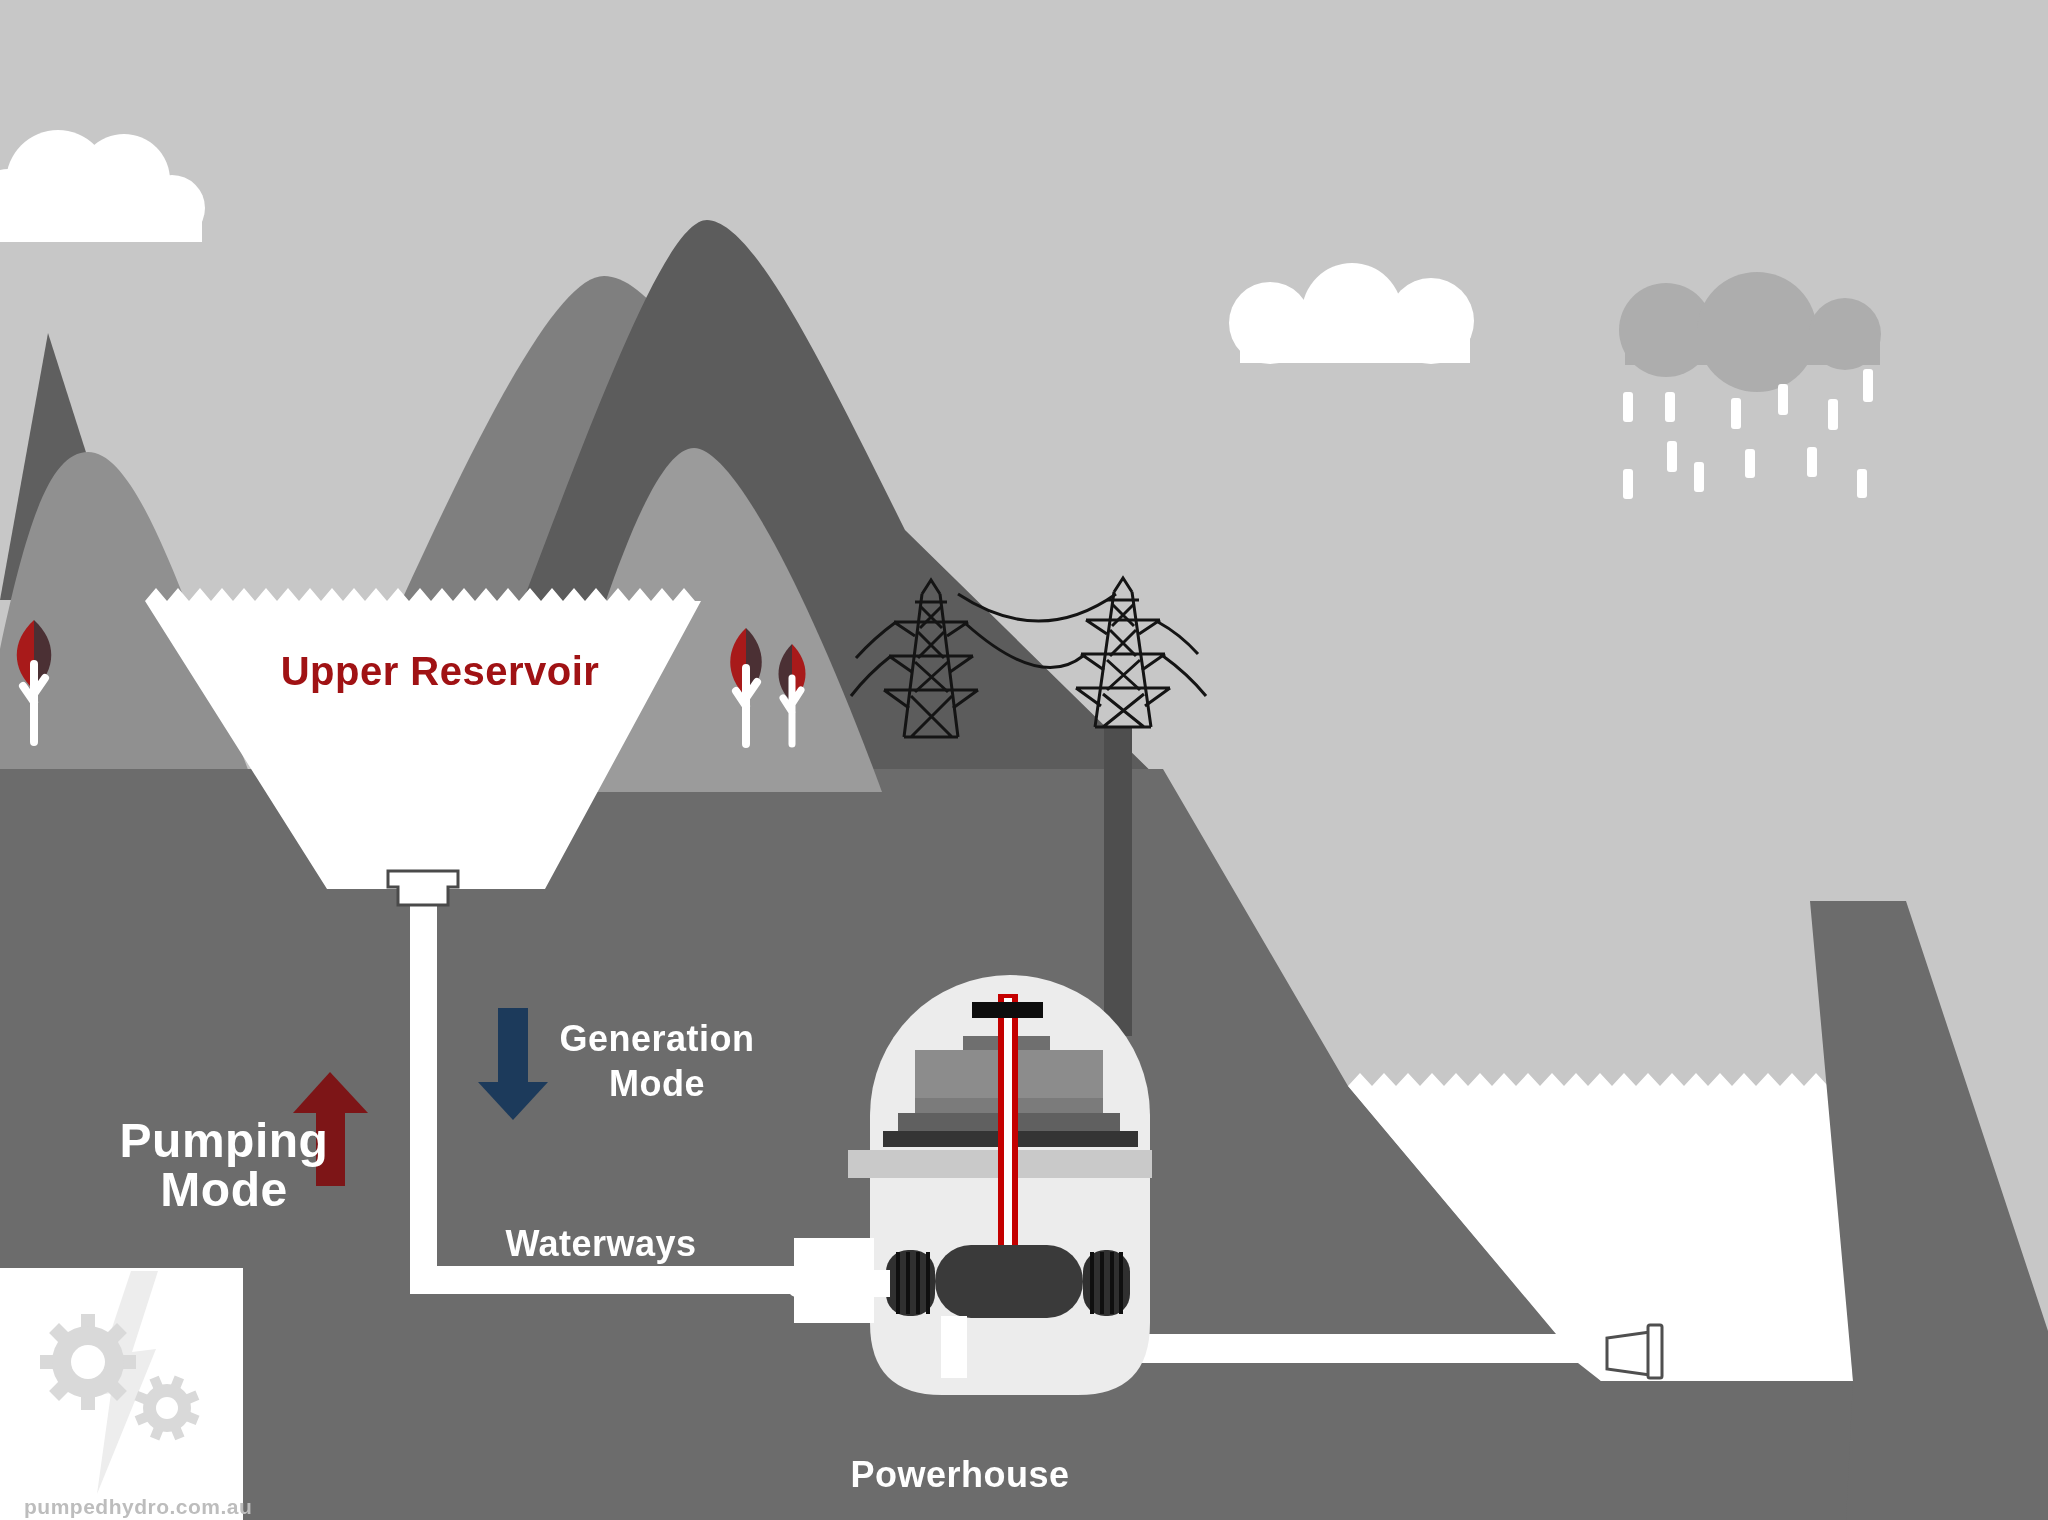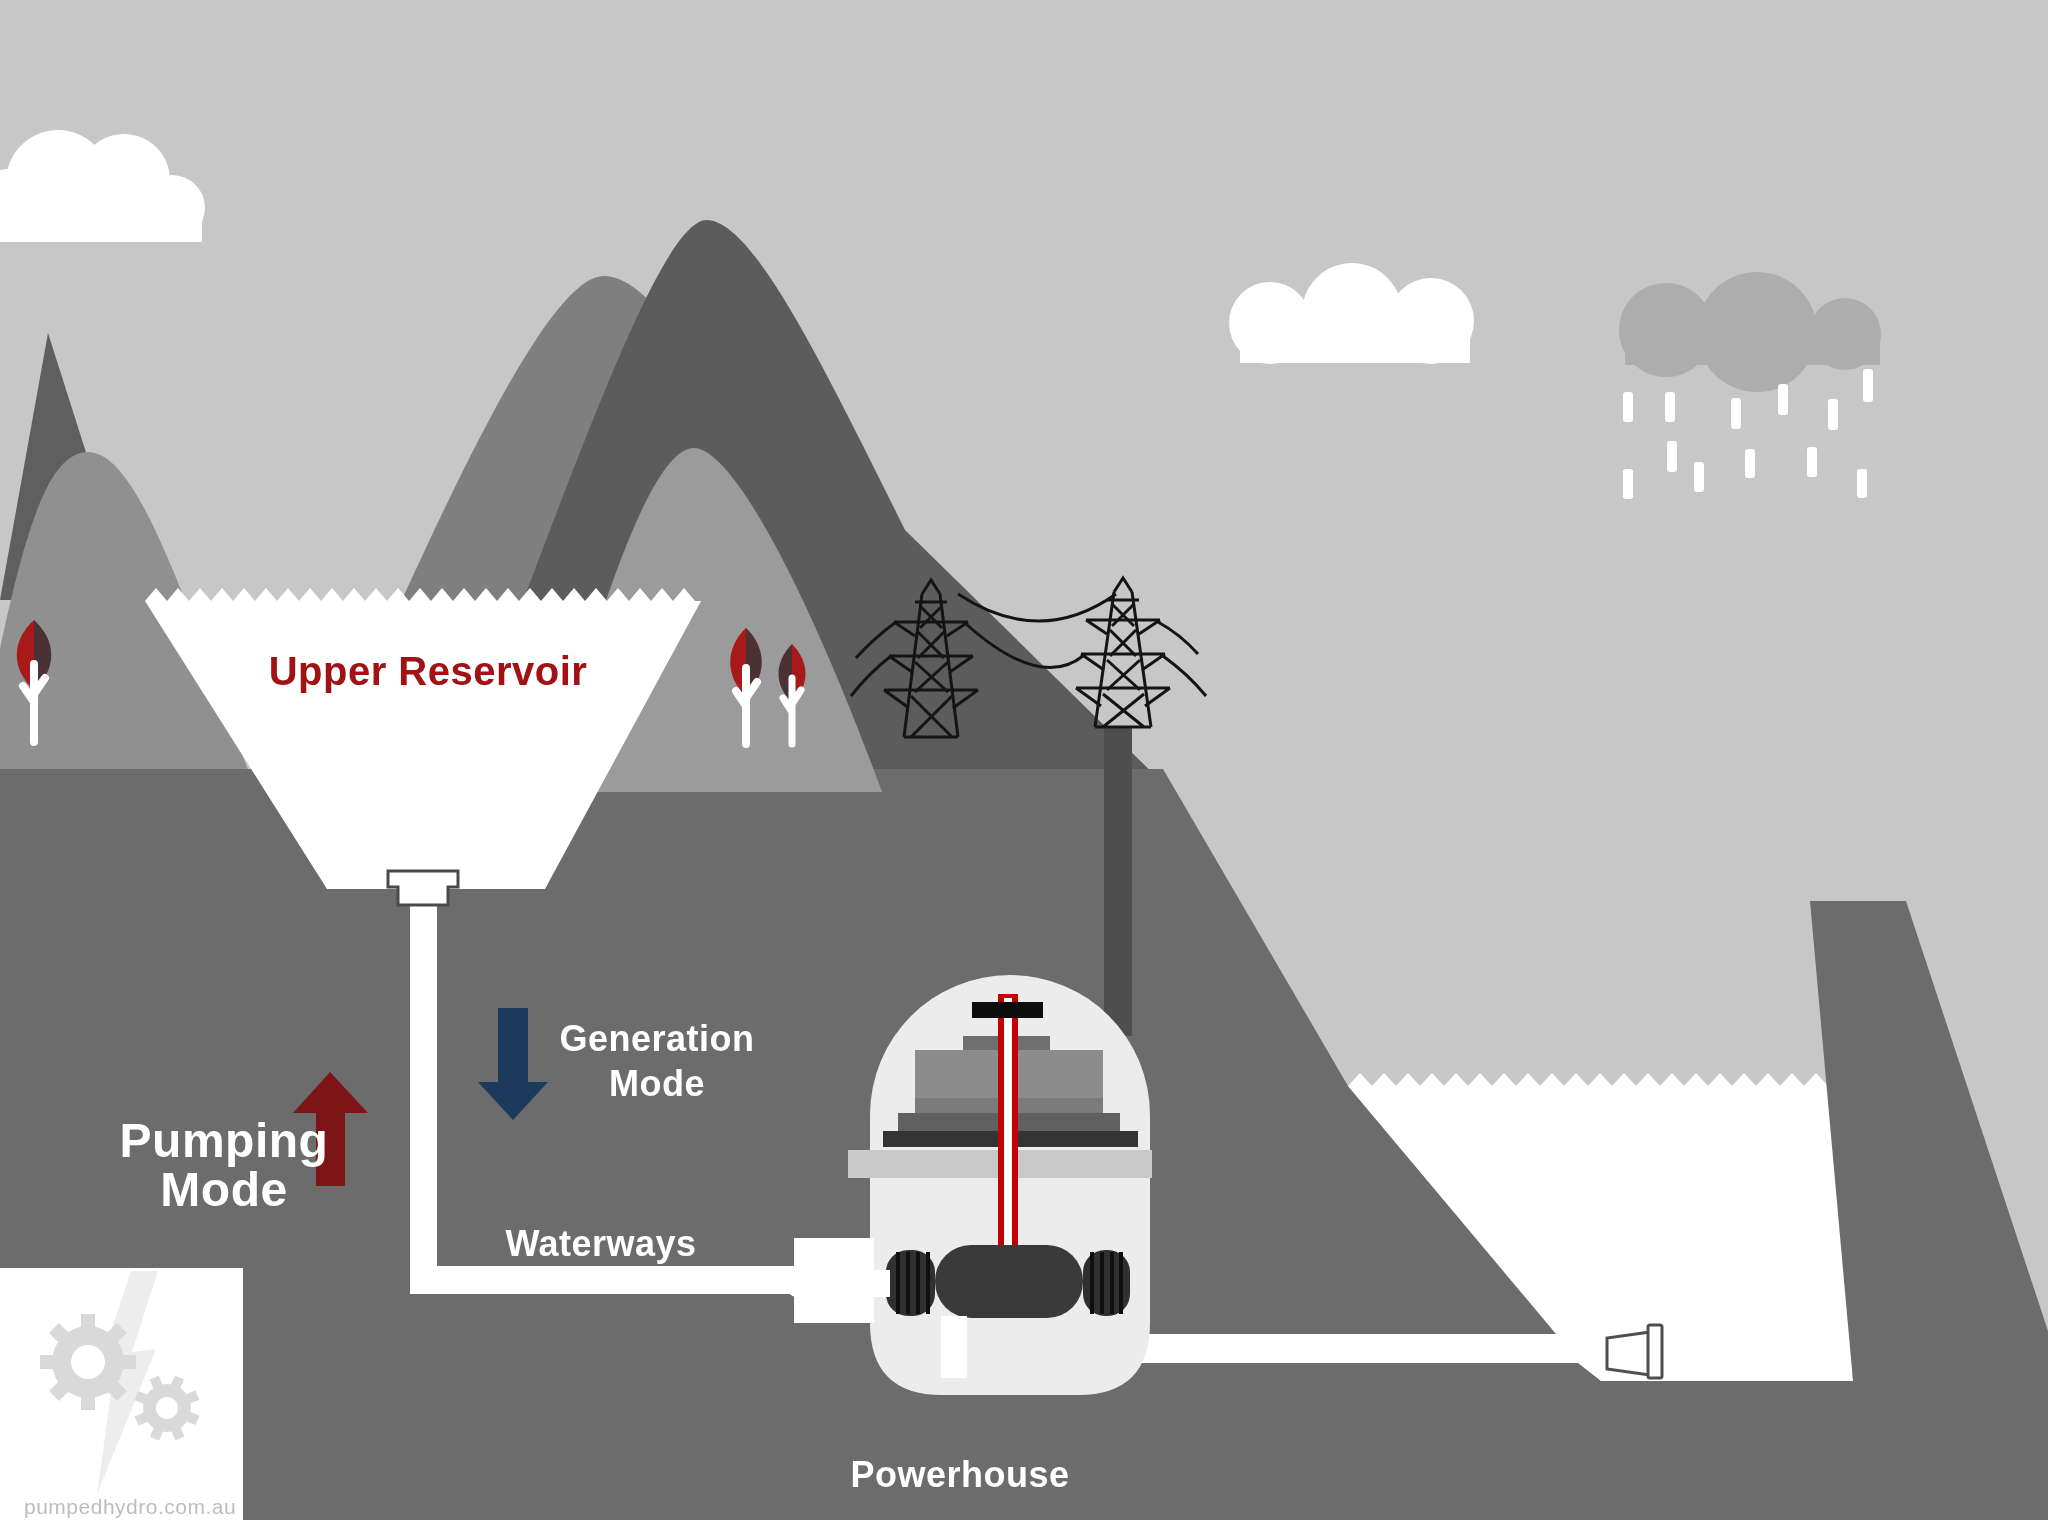--- a/index.html
+++ b/index.html
@@ -9,27 +9,27 @@
   }
   .stage svg { position:absolute; left:0; top:0; }
   .lbl {
     position:absolute; transform:translate(-50%,-50%);
     font-weight:bold; text-align:center; white-space:nowrap; letter-spacing:0.5px;
   }
   .lbl-red  { color:#a01214; font-size:40px; }
   .lbl-white{ color:#ffffff; font-size:36px; }
   .lbl-pumping   { left:224px;  top:1165px; font-size:48px; line-height:49px; }
   .lbl-generation{ left:646px;  top:1061px; font-size:36px; line-height:45px;margin-left:11px; }
-  .lbl-upper     { left:428px;  top:671px;  }
+  .lbl-upper     { left:440px;  top:671px;  }
   .lbl-lower     { left:1600px; top:1168px; }
   .lbl-waterways { left:601px;  top:1244px; }
   .lbl-powerhouse{ left:960px;  top:1439px;margin-top:36px; }
   .watermark {
     position:absolute; left:24px; top:1495px; font-size:21px; color:#bdbdbd;
-    font-weight:normal; letter-spacing:0.5px;text-align:right;
+    font-weight:bold; letter-spacing:0.5px;text-align:right;
   }
 </style>
 </head>
 <body>
 
 <div class="stage">
 
   <svg width="2048" height="1520" viewBox="0 0 2048 1520">
 
     <rect x="0" y="0" width="2048" height="1520" fill="#c7c7c7"></rect>

